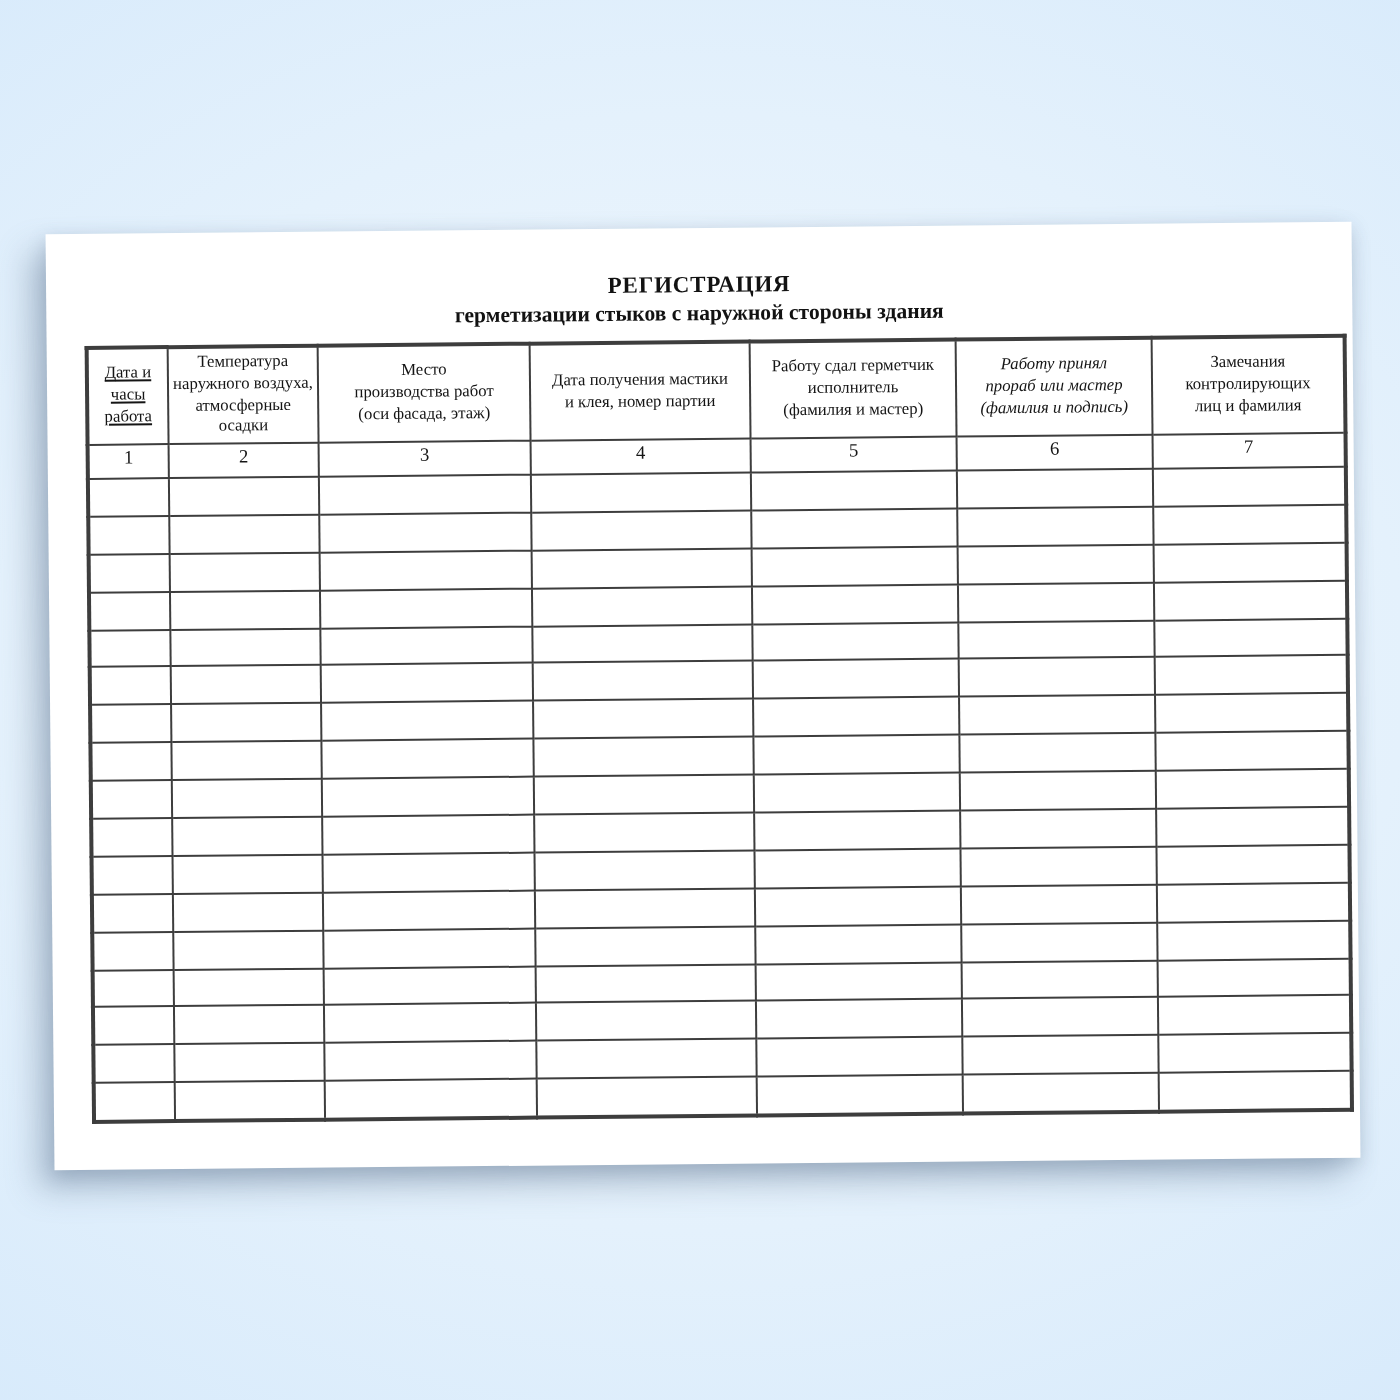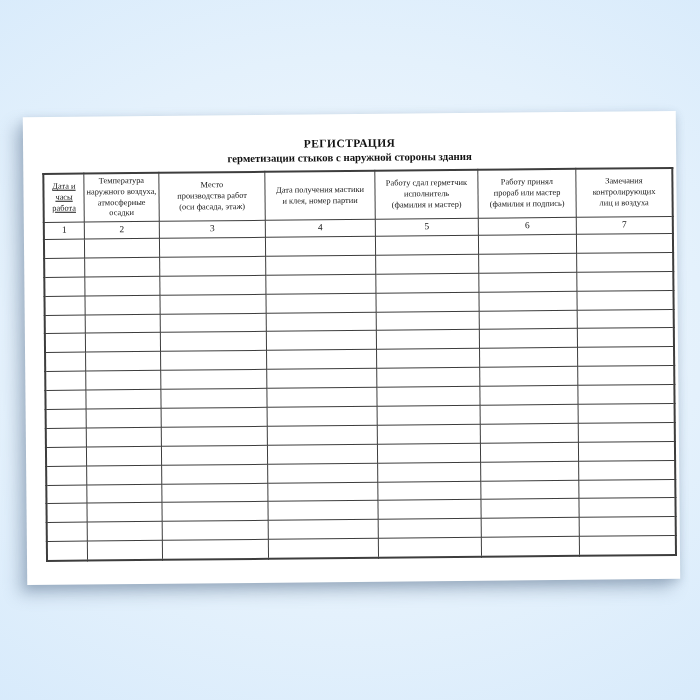--- a/index.html
+++ b/index.html
@@ -94,26 +94,26 @@
 наружного воздуха,
 атмосферные осадки</th>
             <th style="width: 103px; text-align: center;">Место
 производства работ
 (оси фасада, этаж)</th>
             <th style="width: 107px;">Дата получения мастики
 и клея, номер партии</th>
             <th style="width: 100px;">Работу сдал герметчик
 исполнитель
 (фамилия и мастер)</th>
-            <th style="width: 95px;">Работу принял
+            <th style="width: 95px; font-style: italic;">Работу принял
 прораб или мастер
 (фамилия и подпись)</th>
             <th style="width: 93px;">Замечания
 контролирующих
-лиц и воздуха</th>
+лиц и фамилия</th>
           </tr>
         <tr class="number-row">
             <td>1</td>
             <td>2</td>
             <td>3</td>
             <td>4</td>
             <td>5</td>
             <td>6</td>
             <td>7</td>
           </tr>

